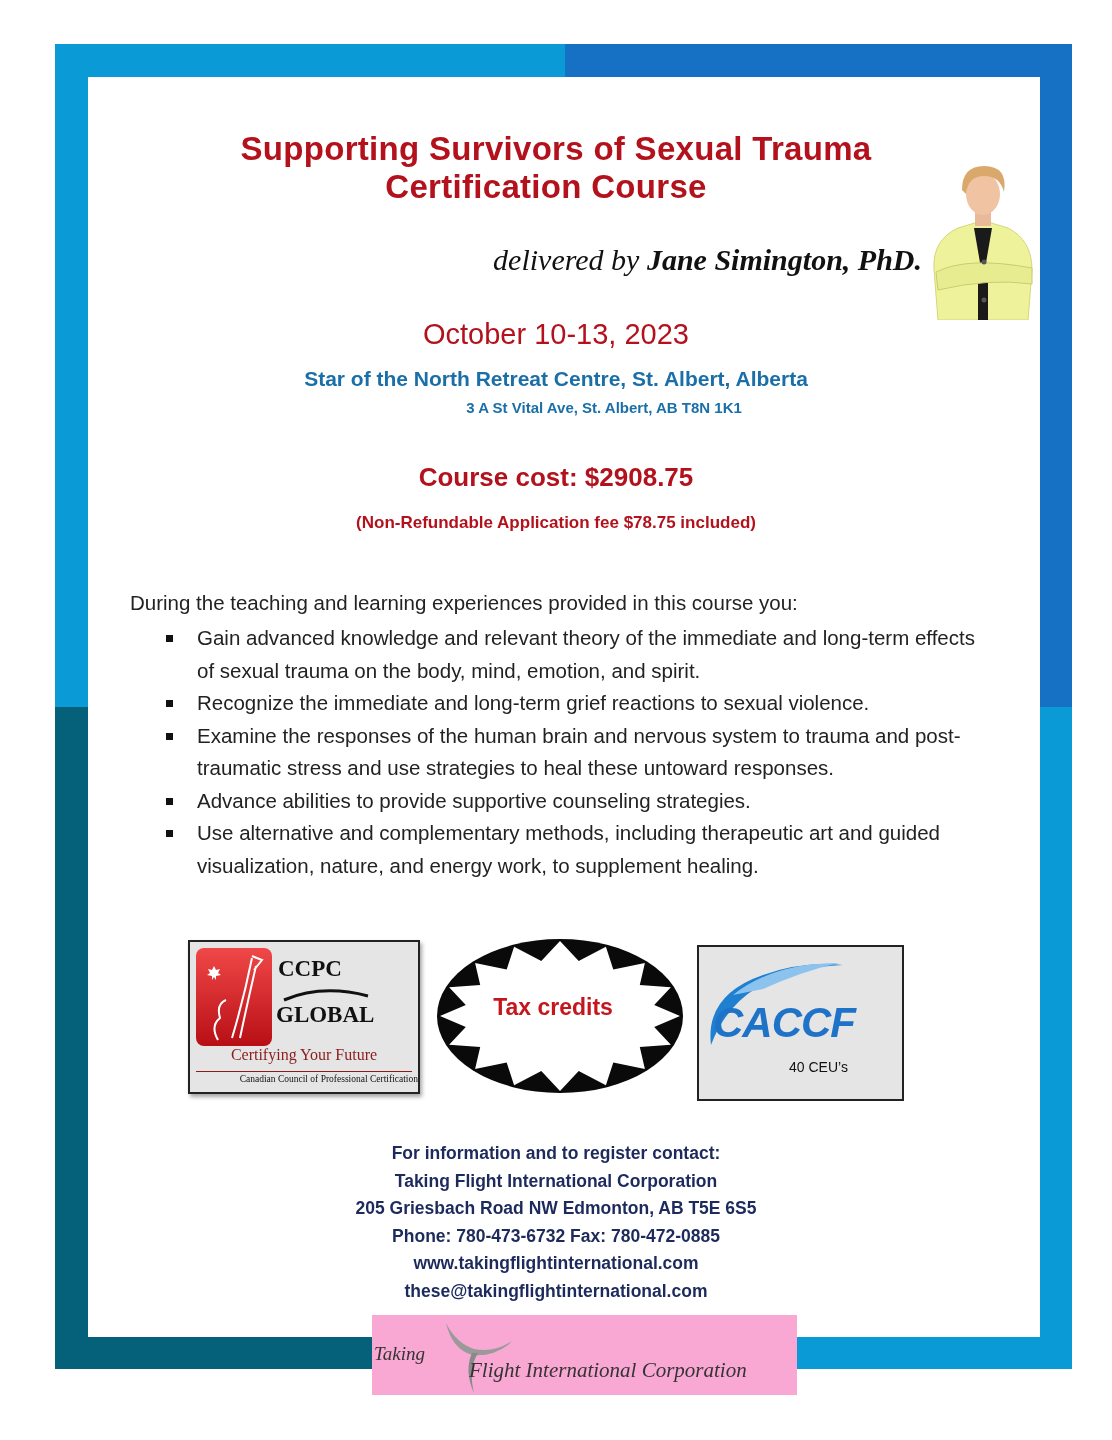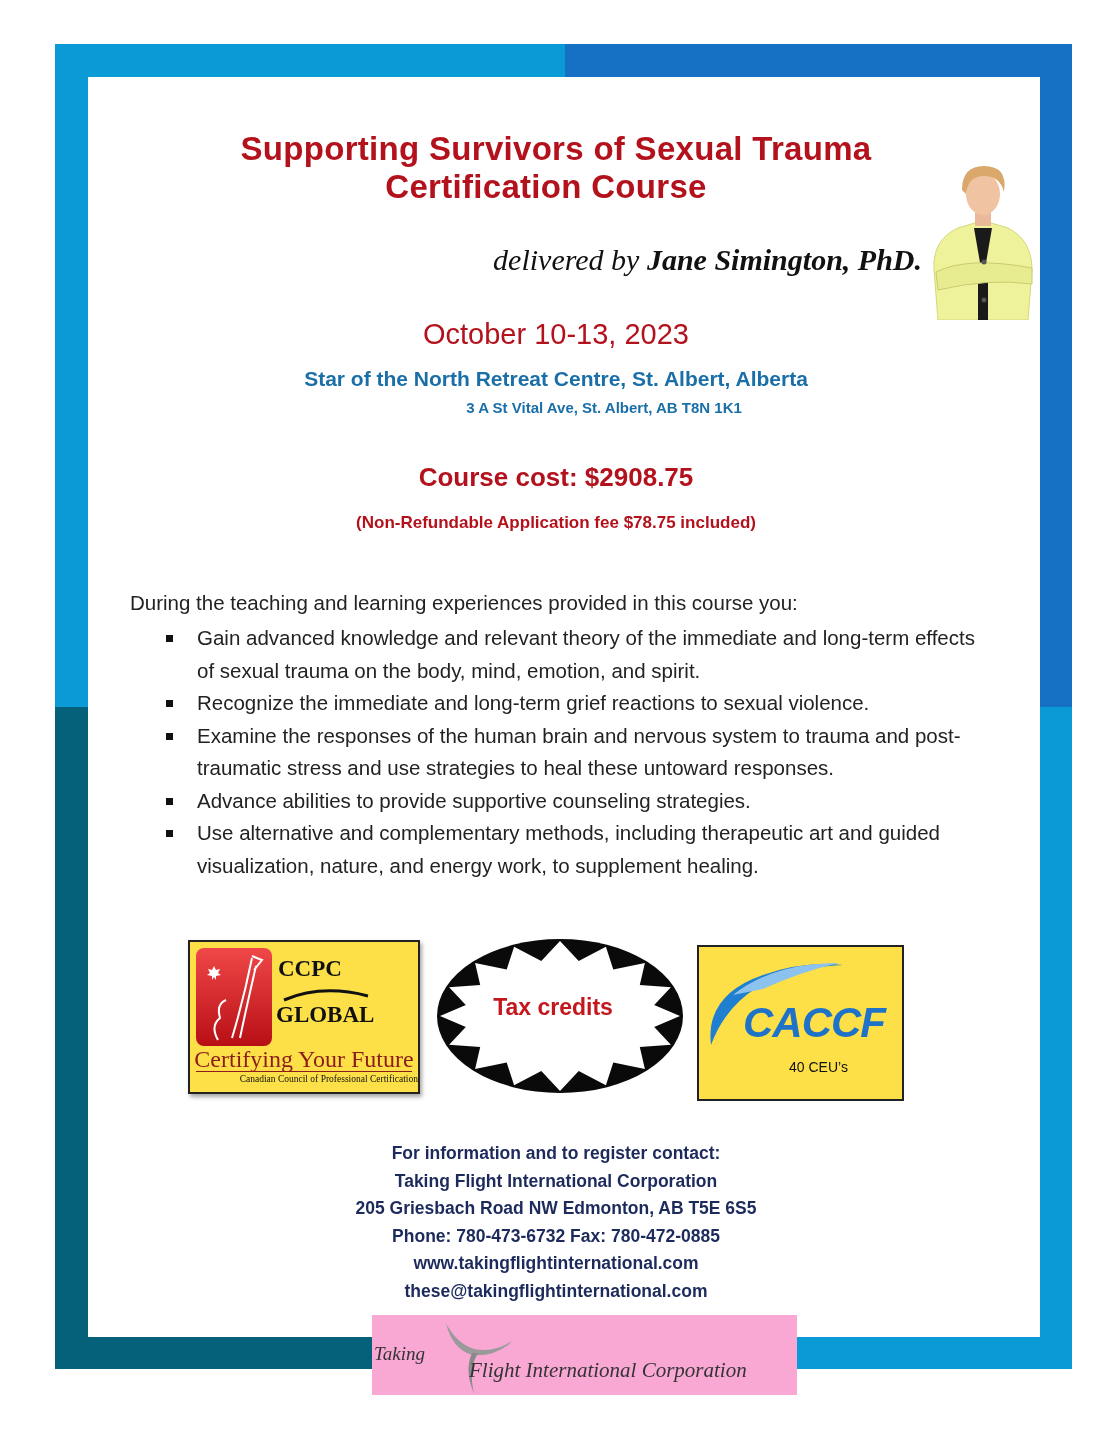--- a/index.html
+++ b/index.html
@@ -14,21 +14,21 @@
   .photo { left:928px; top:160px; width:110px; height:160px; }
   .date { left:0; width:1112px; top:318px; text-align:center; color:#b3121d; font-size:29px; }
   .venue { left:0; width:1112px; top:367px; text-align:center; color:#1a6fa8; font-weight:bold; font-size:21px; }
   .addr { left:0; width:1112px; top:399px; text-align:center; color:#1a6fa8; font-weight:bold; font-size:15px;padding-left:48px; }
   .cost { left:0; width:1112px; top:462px; text-align:center; color:#b3121d; font-weight:bold; font-size:26px; }
   .fee { left:0; width:1112px; top:513px; text-align:center; color:#b3121d; font-weight:bold; font-size:17px; }
   .intro { left:130px; top:591px; font-size:20.5px; color:#222; white-space:nowrap; }
   .bullets { left:160px; top:622px; width:830px; margin:0; padding:0; list-style:none; }
   .bullets li { position:relative; padding-left:37px; font-size:20.5px; line-height:32.5px; color:#222; }
   .bullets li .bullet { position:absolute; left:6px; top:13px; width:7px; height:7px; background:#111; }
-  .logo-box { position:absolute; background:#fde047; border:2px solid #222; box-shadow:2px 3px 4px rgba(0,0,0,0.35); }
+  .logo-box { position:absolute; background:#e5e5e5; border:2px solid #222; box-shadow:2px 3px 4px rgba(0,0,0,0.35); }
   .ccpc { left:188px; top:940px; width:228px; height:150px; }
   .caccf { left:697px; top:945px; width:203px; height:152px; }
   .contact { left:0; width:1112px; top:1140px; text-align:center; color:#1c2a5c; font-weight:bold; font-size:17.5px; line-height:27.5px; }
   .tf-logo { left:372px; top:1315px; width:425px; height:80px; background:#f9a8d4; }
 </style>
 </head>
 <body>
 
 <div class="frame-seg" style="left:55px;top:44px;width:510px;height:33px;background:#0a9ad6;"></div>
 <div class="frame-seg" style="left:565px;top:44px;width:507px;height:33px;background:#1670c4;"></div>
@@ -85,37 +85,37 @@
     <rect x="0" y="0" width="76" height="98" rx="8" fill="url(#redg)"></rect>
     <path d="M18 18 l2 4 l4 -1 l-2 4 l3 2 l-5 1 l0 4 l-2 -3 l-2 3 l0 -4 l-5 -1 l3 -2 l-2 -4 l4 1 z" fill="#fff"></path>
     <path d="M56 8 L66 12 L58 22 M56 10 Q48 50 36 90 M60 18 Q52 52 44 90" stroke="#fff" stroke-width="2" fill="none"></path>
     <path d="M30 52 Q20 56 24 70 Q14 78 22 92" stroke="#fff" stroke-width="2" fill="none"></path>
   </svg>
   <div style="position:absolute;left:88px;top:14px;font-family:'Liberation Serif',serif;font-weight:bold;font-size:23px;color:#111;">CCPC</div>
   <svg style="position:absolute;left:92px;top:42px;" width="90" height="18" viewBox="0 0 90 18">
       <path d="M2 16 Q40 0 86 12" stroke="#111" stroke-width="3" fill="none"></path>
     </svg>
   <div style="position:absolute;left:86px;top:60px;font-family:'Liberation Serif',serif;font-weight:bold;font-size:23px;color:#111;">GLOBAL</div>
-  <div style="position:absolute;left:0;right:0;top:104px;text-align:center;font-family:'Liberation Serif',serif;font-size:24px;color:#8c1c1c;">Certifying Your Future</div>
+  <div style="position:absolute;left:0;right:0;top:104px;text-align:center;font-family:'Liberation Serif',serif;font-size:16px;color:#8c1c1c;">Certifying Your Future</div>
   <div style="position:absolute;left:6px;right:6px;top:129px;border-top:1px solid #8c1c1c;"></div>
   <div style="position:absolute;left:0;right:0;top:132px;text-align:right;font-family:'Liberation Serif',serif;font-size:9.5px;color:#111;">Canadian Council of Professional Certification</div>
 </div>
 
 <svg class="abs" style="left:433px;top:935px;" width="254" height="162" viewBox="0 0 254 162">
   <ellipse cx="127" cy="81" rx="123" ry="77" fill="#0a0a0a"></ellipse>
   <polygon id="starburst" fill="#ffffff" points="127.0,6.0 145.7,26.1 172.9,11.7 180.3,34.4 211.9,28.0 206.8,49.9 237.9,52.3 221.2,70.1 247.0,81.0 221.2,91.9 237.9,109.7 206.8,112.1 211.9,134.0 180.3,127.6 172.9,150.3 145.7,135.9 127.0,156.0 108.3,135.9 81.1,150.3 73.7,127.6 42.1,134.0 47.2,112.1 16.1,109.7 32.8,91.9 7.0,81.0 32.8,70.1 16.1,52.3 47.2,49.9 42.1,28.0 73.7,34.4 81.1,11.7 108.3,26.1"></polygon>
   <text x="120" y="80" text-anchor="middle" font-family="Liberation Sans, sans-serif" font-weight="bold" font-size="23" fill="#c4161c">Tax credits</text>
 </svg>
 
 <div class="logo-box caccf" style="box-shadow:none;">
   <svg style="position:absolute;left:4px;top:8px;" width="194" height="100" viewBox="0 0 194 100">
     <path d="M8 90 Q2 40 60 20 Q100 6 140 10 Q90 12 55 32 Q22 52 8 90 Z" fill="#1f7fd0"></path>
     <path d="M30 40 Q70 8 136 8 Q100 16 60 34 Z" fill="#8cc3ee"></path>
   </svg>
-  <div style="position:absolute;left:14px;top:52px;font-family:'Liberation Sans',sans-serif;font-weight:bold;font-style:italic;font-size:42px;color:#1e73c8;letter-spacing:-1px;margin-left:30px;">CACCF</div>
+  <div style="position:absolute;left:14px;top:52px;font-family:'Liberation Sans',sans-serif;font-weight:bold;font-style:italic;font-size:42px;color:#1e73c8;letter-spacing:-1px;">CACCF</div>
   <div style="position:absolute;left:90px;top:112px;font-family:'Liberation Sans',sans-serif;font-size:14px;color:#111;">40 CEU’s</div>
 </div>
 
 <div class="abs contact">
   <div>For information and to register contact:</div>
   <div>Taking Flight International Corporation</div>
   <div>205 Griesbach Road NW Edmonton, AB T5E 6S5</div>
   <div>Phone: 780-473-6732 Fax: 780-472-0885</div>
   <div>www.takingflightinternational.com</div>
   <div>these@takingflightinternational.com</div>

